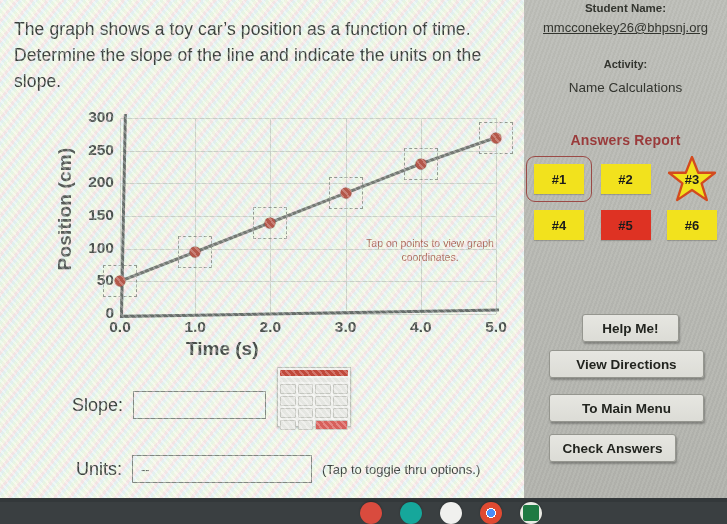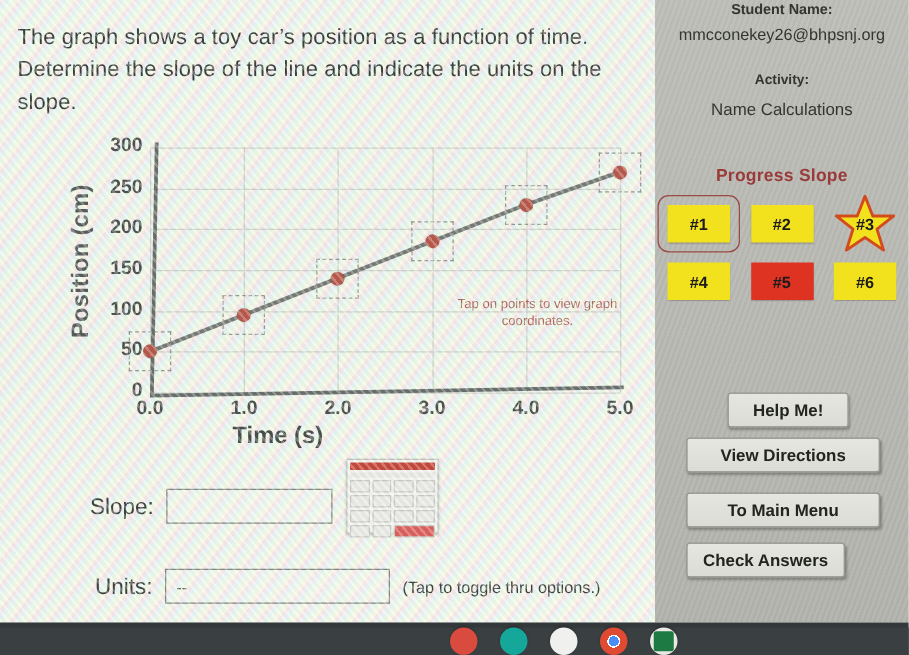--- a/index.html
+++ b/index.html
@@ -105,21 +105,21 @@
 
   
   .panel{
     position:absolute;right:0;top:0;width:203px;height:498px;
     background:
       repeating-linear-gradient(110deg, rgba(255,255,255,.05) 0 2px, rgba(0,0,0,.02) 2px 4px),
       linear-gradient(180deg,#bdbeb8 0%,#b7b8b2 55%,#b2b3ad 100%);
   }
   .panel-txt{text-align:center;color:#33352f;}
   .student-name-lbl{position:absolute;top:2px;width:100%;font-size:11.5px;font-weight:bold;}
-  .student-email{position:absolute;top:20px;width:100%;font-size:13px;}
+  .student-email{position:absolute;top:20px;width:100%;font-size:13px;text-decoration:underline;}
   .activity-lbl{position:absolute;top:58px;width:100%;font-size:11px;font-weight:bold;}
   .activity-name{position:absolute;top:80px;width:100%;font-size:13.5px;}
   .pr-title{
     position:absolute;top:132px;width:100%;text-align:center;
     font-size:14px;font-weight:bold;color:#9a3b3b;letter-spacing:.2px;
   }
   .pr-grid{position:absolute;top:164px;left:10px;width:183px;}
   .pr-row{display:flex;justify-content:space-between;margin-bottom:16px;}
   .chip{
     width:50px;height:30px;background:#f2e21d;
@@ -277,21 +277,21 @@
 
     <div class="ws-bottom-gap"></div>
   </div>
 
   <div class="panel">
     <div class="panel-txt student-name-lbl">Student Name:</div>
     <div class="panel-txt student-email">mmcconekey26@bhpsnj.org</div>
     <div class="panel-txt activity-lbl">Activity:</div>
     <div class="panel-txt activity-name">Name Calculations</div>
 
-    <div class="pr-title">Progress Slope</div>
+    <div class="pr-title">Answers Report</div>
 
     <div class="pr-grid" id="prgrid">
         <div class="pr-row">
           <div class="chip current" style="background: rgb(242, 226, 29);">
             <span>#1</span>
           </div>
           <div class="chip" style="background: rgb(242, 226, 29);">
             <span>#2</span>
           </div>
           <div class="chip star">

